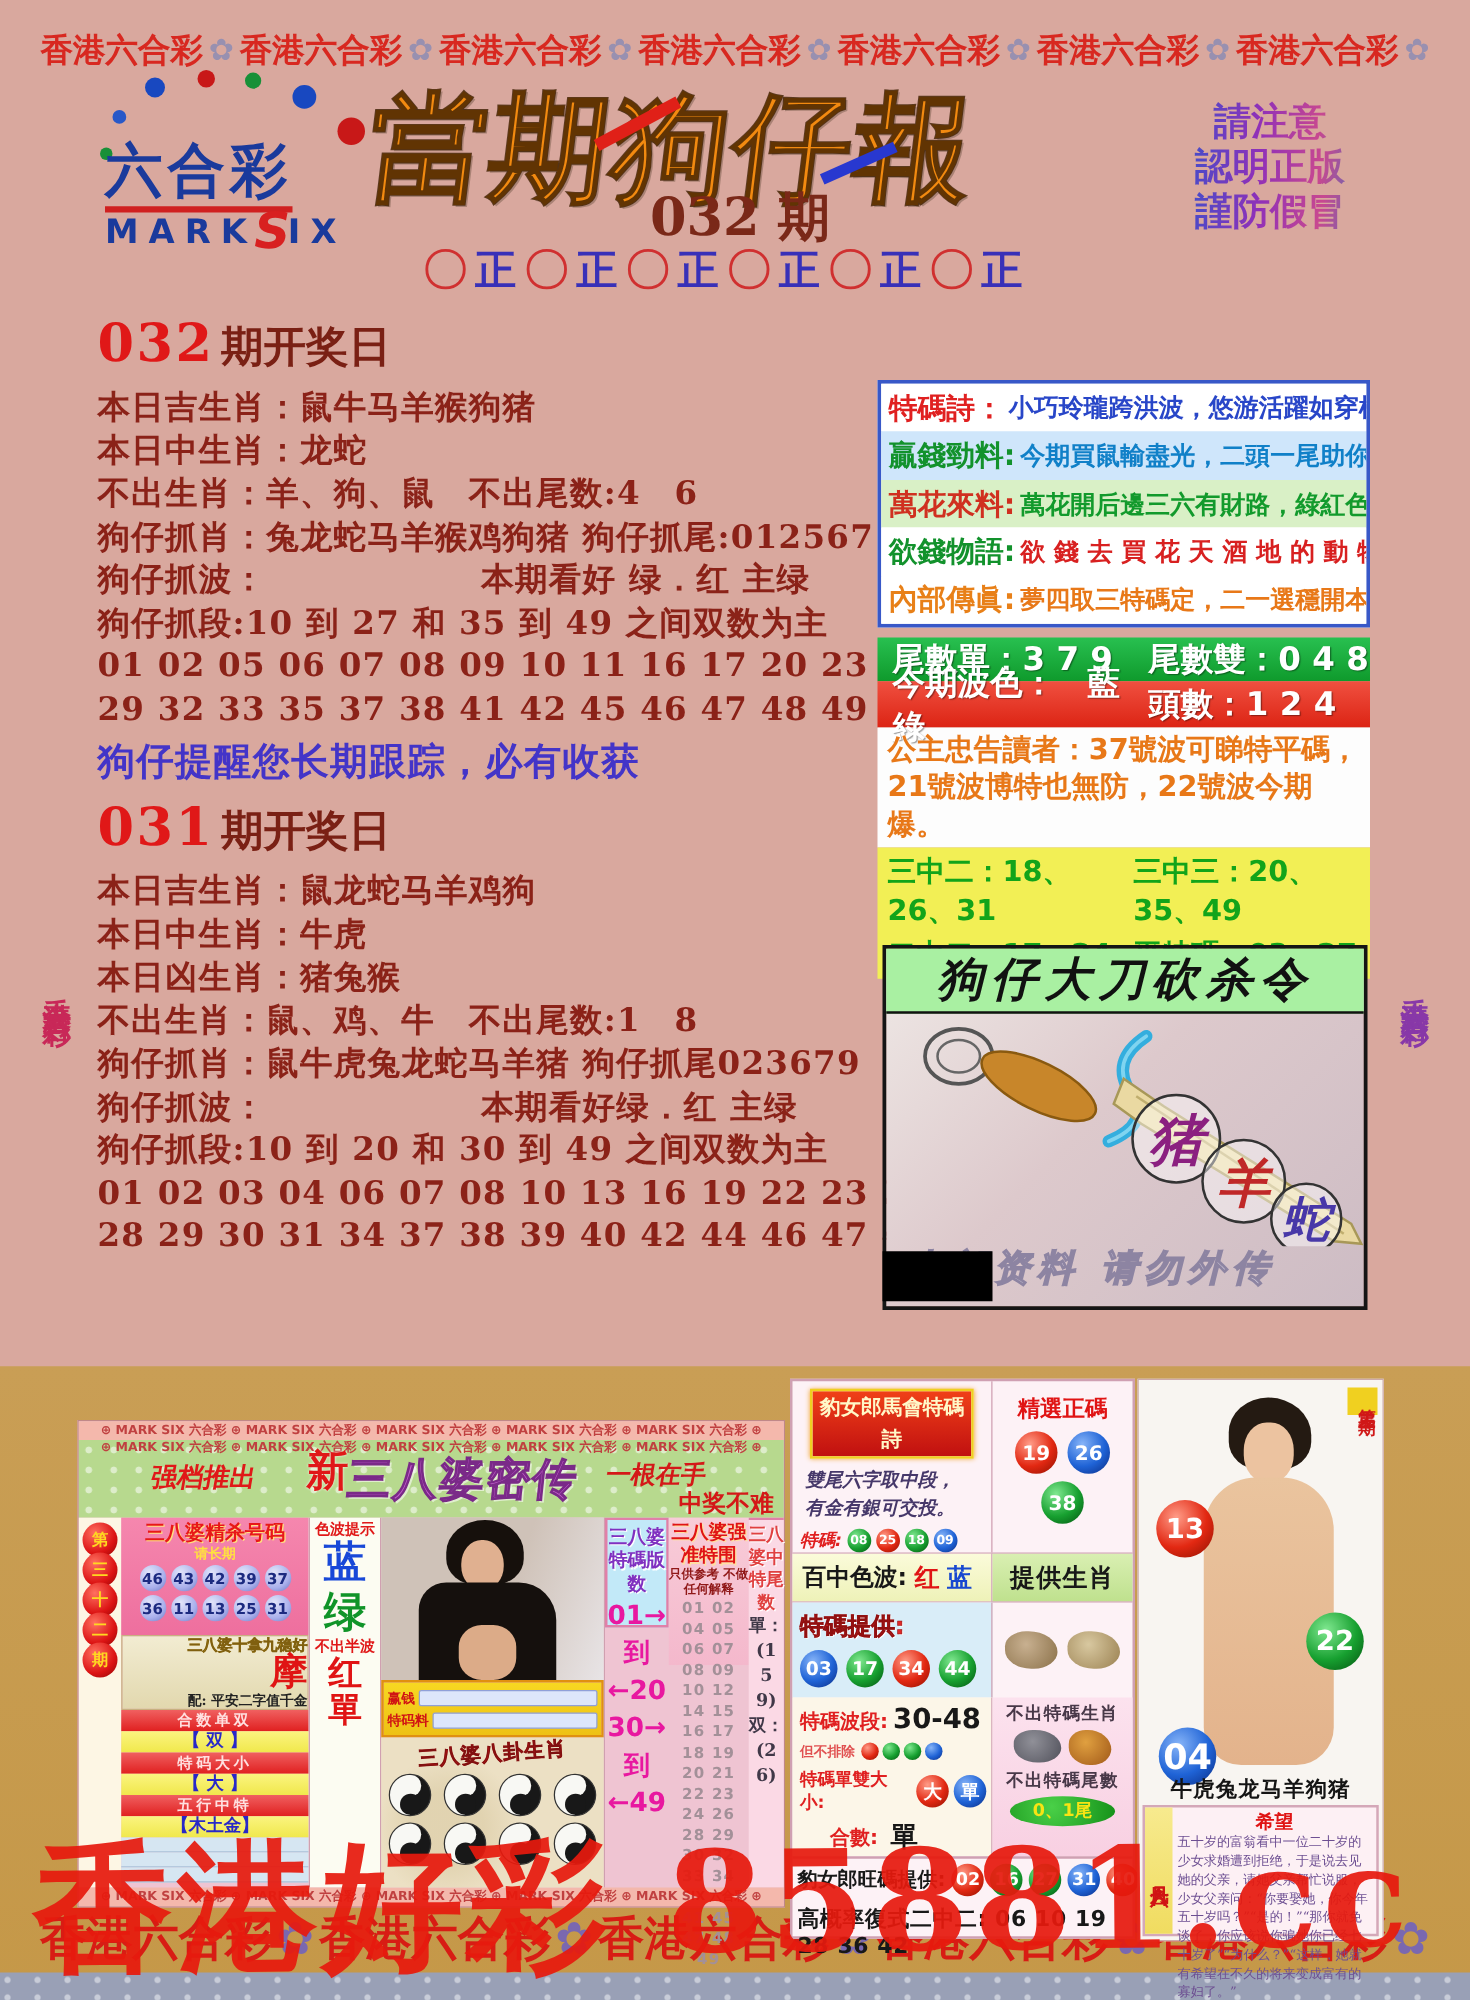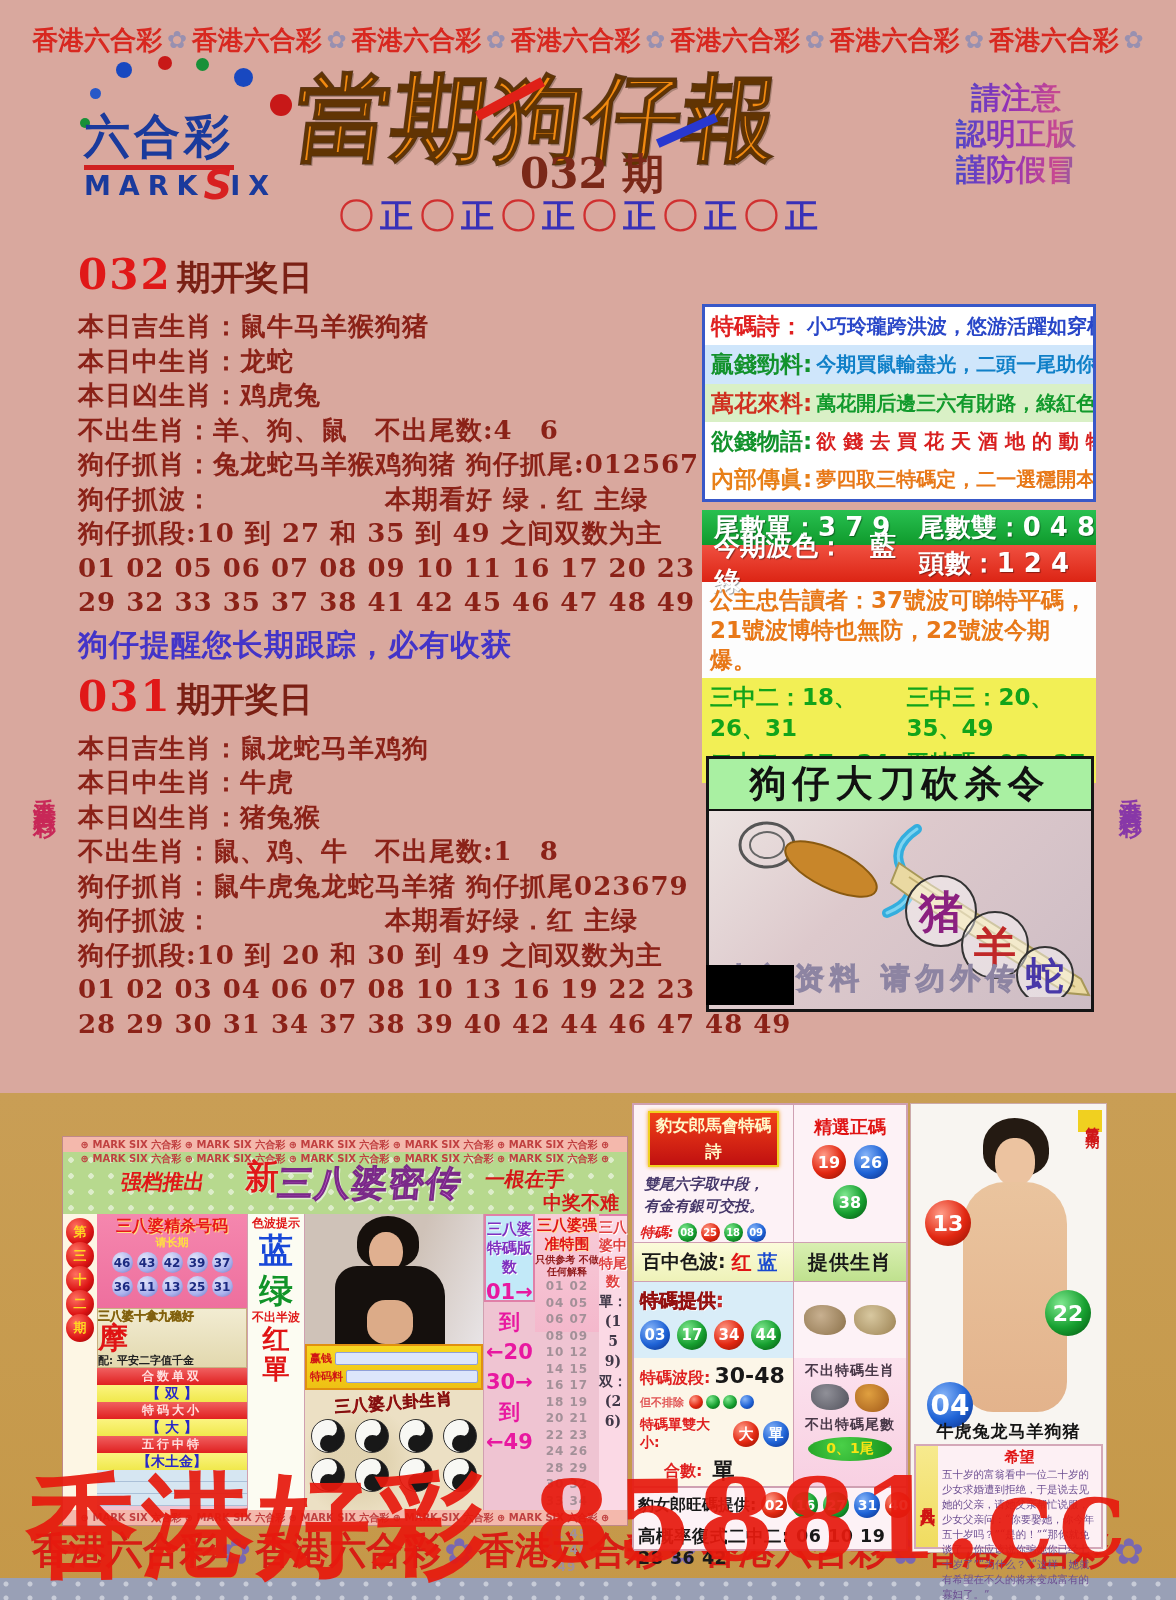--- a/index.html
+++ b/index.html
@@ -82,21 +82,21 @@
   .ad-slog2 { position:absolute; right:8px; top:38px; color:#d41818; font-size:19px; font-weight:bold;}
   .ad-body { flex:1; display:flex; }
   .lant-col { width:34px; background:#fdf6e4; display:flex; flex-direction:column; align-items:center; padding-top:8px;}
   .lant { width:28px; height:28px; border-radius:50%; background:radial-gradient(circle at 35% 30%,#ff7060,#dc1414 60%,#8c0404); display:flex; align-items:center; justify-content:center; color:#ffd820; font-size:13px; font-weight:bold; margin-top:-4px;}
   .leftcol { width:150px; display:flex; flex-direction:column; }
   .pinkpanel { height:94px; background:linear-gradient(#f587ae,#ee6f9e); text-align:center; padding-top:2px;}
   .pinkpanel .t { color:#e81818; font-size:16px; font-weight:bold; text-shadow:1px 1px 0 #ffe080; }
   .pinkpanel .s { color:#ffe040; font-size:11px; font-weight:bold; line-height:12px;}
   .brow { display:flex; justify-content:center; gap:4px; margin-top:3px;}
   .brow .ball { width:21px; height:21px; font-size:12px; }
-  .mobox { height:60px; background:linear-gradient(#f2ecd2,#e2d8ae); text-align:left; border:1px solid #c8b080;}
+  .mobox { height:60px; background:linear-gradient(#f2ecd2,#e2d8ae); text-align:right; border:1px solid #c8b080;}
   .mobox .t { color:#c8a020; font-size:12px; font-weight:bold; -webkit-text-stroke:.4px #806010; line-height:14px;}
   .mobox .big { color:#e01414; font-size:30px; font-weight:bold; line-height:30px;}
   .mobox .n { color:#222; font-size:11px; font-weight:bold; font-family:"DejaVu Serif",serif;}
   .band-r { height:17px; background:linear-gradient(#f06060,#e02020); color:#ffe0e0; font-size:12px; font-weight:bold; text-align:center; line-height:17px; letter-spacing:3px;}
   .band-y { height:17px; background:linear-gradient(#fbf480,#f0e84c); color:#2828c8; font-size:14px; font-weight:bold; text-align:center; line-height:16px;}
   .inforow { height:12px; background:#d6e6f2; border-bottom:1px solid #aac0d8; }
   .sebocol { width:58px; background:#fcfcf2; border-left:1px solid #d0a0b0; border-right:1px solid #d0a0b0; text-align:center; display:flex; flex-direction:column; align-items:center;}
   .sebocol .t { color:#e01818; font-size:12px; font-weight:bold; line-height:14px; margin-top:2px;}
   .sebocol .blue-c { color:#1848d8; font-size:34px; font-weight:bold; line-height:40px;}
   .sebocol .green-c { color:#109428; font-size:34px; font-weight:bold; line-height:40px;}
@@ -287,21 +287,20 @@
     </div>
 
   <div class="abs maincol" style="left:78px;top:252px;width:632px;">
     <div class="ihead">
       <span class="inum">032</span>
       <span class="ilab">期开奖日</span>
     </div>
     <div>
         <div class="line">本日吉生肖：鼠牛马羊猴狗猪</div>
         <div class="line">本日中生肖：龙蛇</div>
-        <div class="line">本日凶生肖：鸡虎兔</div>
         <div class="line">不出生肖：羊、狗、鼠　不出尾数:4　6</div>
         <div class="line">狗仔抓肖：兔龙蛇马羊猴鸡狗猪 狗仔抓尾:012567</div>
         <div class="line">狗仔抓波：　　　　　　 本期看好 绿．红 主绿</div>
         <div class="line">狗仔抓段:10 到 27 和 35 到 49 之间双数为主</div>
         <div class="line">01 02 05 06 07 08 09 10 11 16 17 20 23 26 28</div>
         <div class="line">29 32 33 35 37 38 41 42 45 46 47 48 49</div>
       </div>
     <div class="reminder">狗仔提醒您长期跟踪，必有收获</div>
     <div class="ihead" style="margin-top:4px;">
       <span class="inum">031</span>
@@ -354,21 +353,21 @@
     </div>
     <div class="advisory">公主忠告讀者：37號波可睇特平碼，21號波博特也無防，22號波今期爆。</div>
     <div class="picks">
       <span>三中二：18、26、31</span>
       <span>三中三：20、35、49</span>
       <span>二中二：17、24</span>
       <span>平特碼：03、27</span>
     </div>
   </div>
 
-  <div class="abs knife" style="left:706px;top:756px;width:388px;height:256px;">
+  <div class="abs knife" style="left:706px;top:756px;width:388px;height:292px;font-style:italic;">
     <div class="knife-h" style="height:52px;">狗仔大刀砍杀令</div>
     <svg width="382" height="186" viewBox="0 0 382 186" style="display:block;">
       <ellipse cx="58" cy="34" rx="27" ry="22" fill="none" stroke="#555" stroke-width="3"></ellipse>
       <ellipse cx="58" cy="34" rx="17" ry="13" fill="none" stroke="#666" stroke-width="2"></ellipse>
       <ellipse cx="122" cy="58" rx="50" ry="19" fill="#c8862a" stroke="#8a5a10" stroke-width="2" transform="rotate(26 122 58)"></ellipse>
       <path d="M208,18 q-30,20 -12,46 q16,24 -18,38" fill="none" stroke="#34aede" stroke-width="10" stroke-linecap="round"></path>
       <path d="M208,18 q-30,20 -12,46 q16,24 -18,38" fill="none" stroke="#7fd4f0" stroke-width="3" stroke-linecap="round"></path>
       <polygon points="190,52 222,74 372,168 380,184 358,182 204,88 182,72" fill="#ead9a2" stroke="#a89858" stroke-width="2"></polygon>
       <line x1="200" y1="66" x2="366" y2="176" stroke="#c0ae6e" stroke-width="2"></line>
       <circle cx="232" cy="100" r="35" fill="rgba(255,255,255,.45)" stroke="#333" stroke-width="2"></circle>

